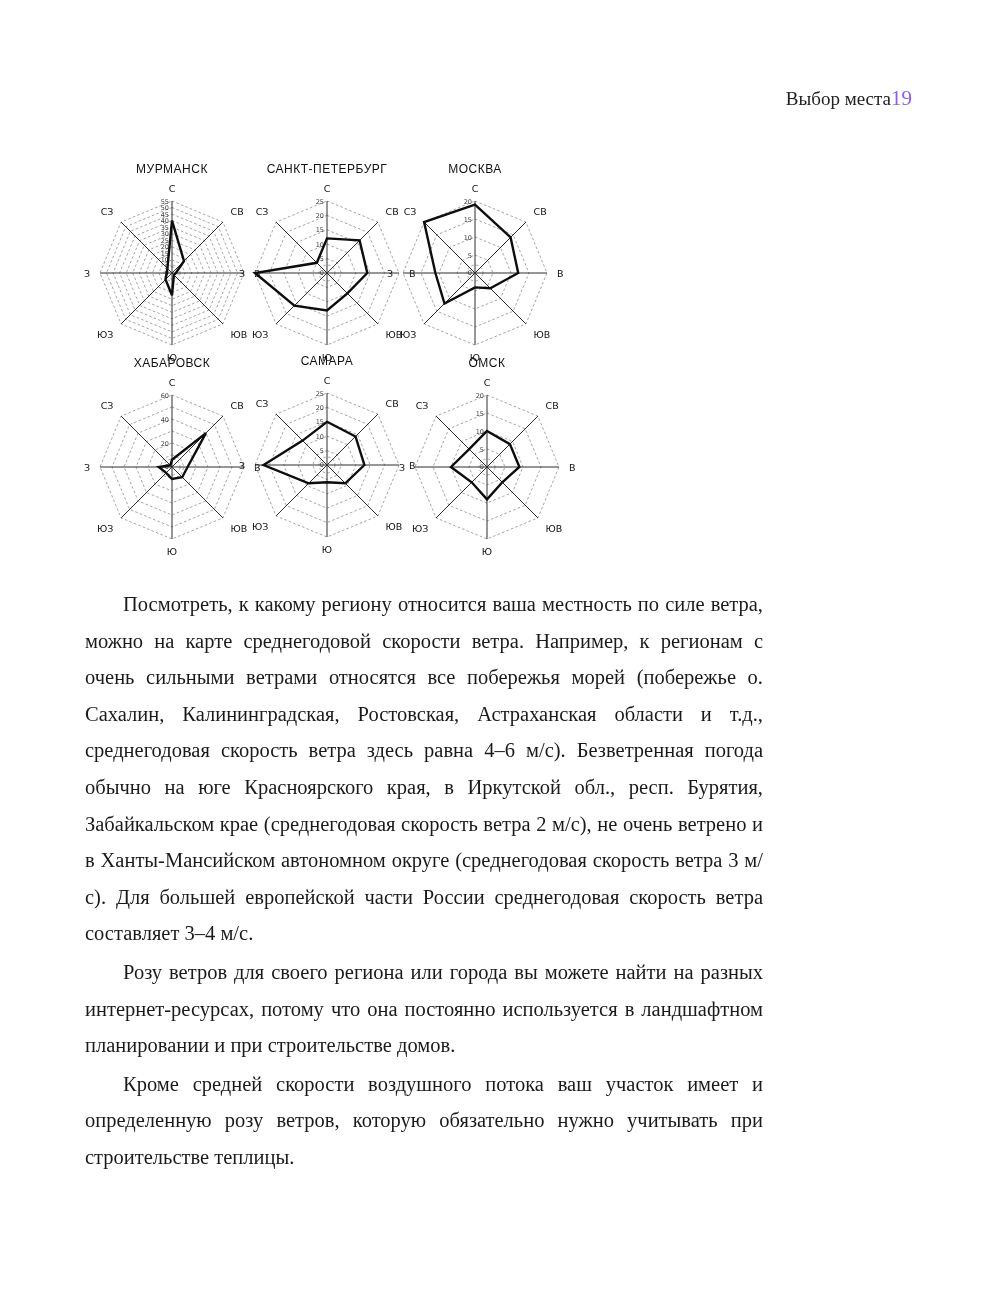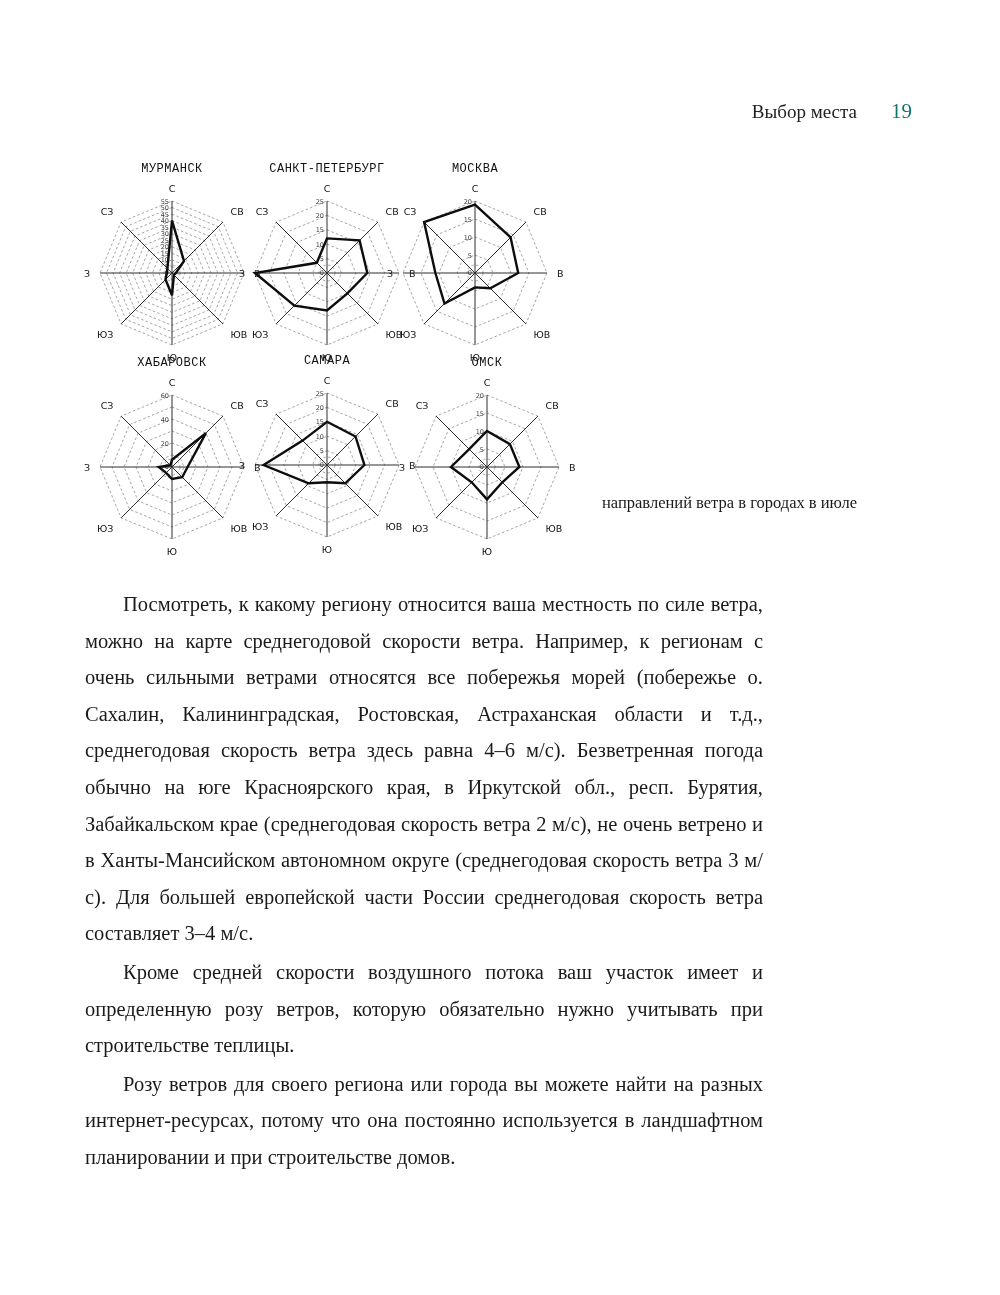--- a/index.html
+++ b/index.html
@@ -8,33 +8,33 @@
     width:1000px;height:1295px;
     background:#ffffff;
     margin:0 auto;
     overflow:hidden;
     font-family:"Liberation Serif", serif;
     color:#1a1a1a;
     border-bottom:2px solid #c9c9c9;
   }
   
   .running-head{
-    position:absolute;top:99px;right:88px;
-    display:flex;align-items:baseline;gap:34px;
+    position:absolute;top:86px;right:88px;
+    display:flex;align-items:baseline;
   }
   .running-head .section{font-size:19px;color:#222;}
-  .running-head .folio{font-size:21px;color:#0f766e;}
+  .running-head .folio{font-size:21px;color:#8b5cf6;}
 
   
   .chart{
     position:absolute;width:190px;height:212px;
   }
   .chart-title{
     width:190px;text-align:center;
-    font-family:Liberation Mono, monospace;
+    font-family:Liberation Sans, sans-serif;
     font-size:12px;letter-spacing:0.5px;color:#111;
     height:18px;line-height:18px;
     white-space:nowrap;
   }
   .chart-canvas{width:190px;height:190px;}
   .ring{fill:none;stroke:#8f8f8f;stroke-width:0.8;stroke-dasharray:2.6 2.2;}
   .spoke{stroke:#2e2e2e;stroke-width:1;}
   .tick{font-family:"DejaVu Sans", sans-serif;font-size:6.5px;fill:#3c3c3c;text-anchor:end;}
   .dir{font-family:"DejaVu Sans", sans-serif;font-size:9.5px;fill:#111;}
   .data-poly{fill:none;stroke:#0d0d0d;stroke-width:2.4;stroke-linejoin:miter;}
@@ -246,22 +246,21 @@
           <text x="153.6" y="159.6" text-anchor="start" class="dir">ЮВ</text>
           <text x="95.0" y="183.0" text-anchor="middle" class="dir">Ю</text>
           <text x="36.4" y="159.6" text-anchor="end" class="dir">ЮЗ</text>
           <text x="13.0" y="98.5" text-anchor="end" class="dir">З</text>
           <text x="36.4" y="37.4" text-anchor="end" class="dir">СЗ</text>
           <polygon points="95.0,59.0 117.9,72.1 127.4,95.0 110.3,110.3 95.0,127.4 79.7,110.3 59.0,95.0 77.2,77.2" class="data-poly"></polygon>
         </svg></div>
   </div>
 
   <div class="fig-caption">
-    <div>направлений ветра в городах в июле</div>
   </div>
 
   <div class="bodytext">
     <p>Посмотреть, к какому региону относится ваша местность по силе ветра, можно на карте среднегодовой скорости ветра. Например, к регионам с очень сильными ветрами относятся все побережья морей (побережье о. Сахалин, Калининградская, Ростовская, Астраханская области и т.д., среднегодовая скорость ветра здесь равна 4–6 м/с). Безветренная погода обычно на юге Красноярского края, в Иркутской обл., респ. Бурятия, Забайкальском крае (среднегодовая скорость ветра 2 м/с), не очень ветрено и в Ханты-Мансийском автономном округе (среднегодовая скорость ветра 3 м/с). Для большей европейской части России среднегодовая скорость ветра составляет 3–4 м/с.</p>
+    <p>Розу ветров для своего региона или города вы можете найти на разных интернет-ресурсах, потому что она постоянно используется в ландшафтном планировании и при строительстве домов.</p>
     <p>Кроме средней скорости воздушного потока ваш участок имеет и определенную розу ветров, которую обязательно нужно учитывать при строительстве теплицы.</p>
-    <p>Розу ветров для своего региона или города вы можете найти на разных интернет-ресурсах, потому что она постоянно используется в ландшафтном планировании и при строительстве домов.</p>
   </div>
 
 </div>
 
 </body></html>

